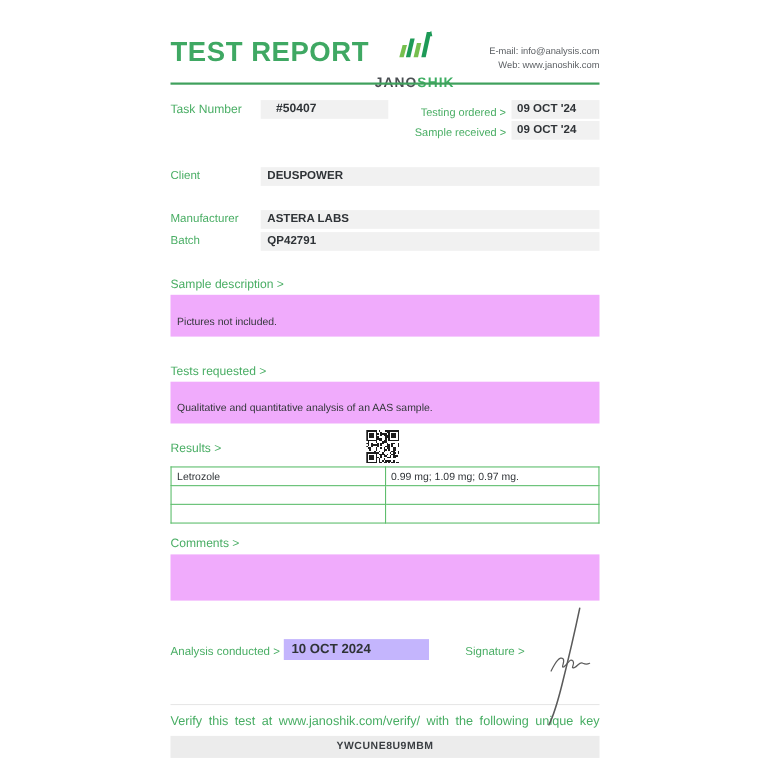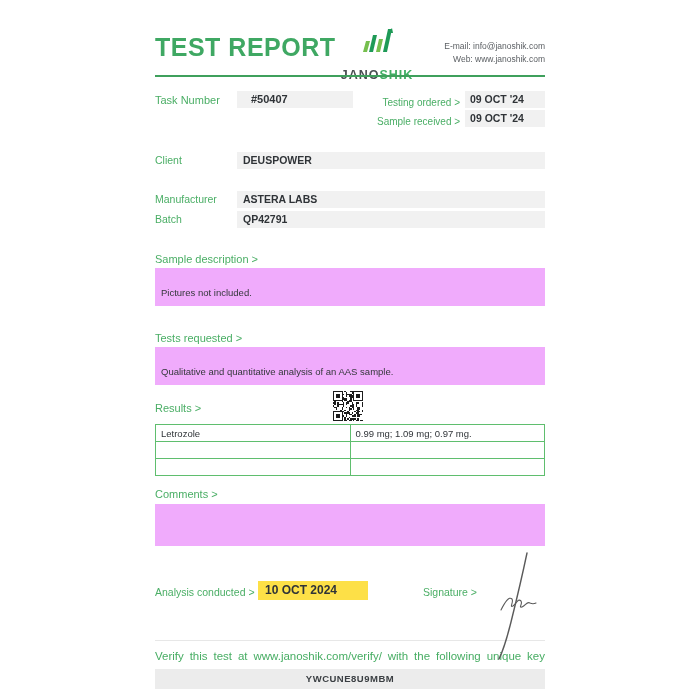--- a/index.html
+++ b/index.html
@@ -42,21 +42,21 @@
 
   
   .rs-h{top:402px;}
   .qr{position:absolute;left:178px;top:391px;width:30px;height:30px;}
   .rtable{position:absolute;left:0;top:424px;width:100%;border-collapse:collapse;border-radius:21px;}
   .rtable td{border:1px solid #5fbe6e;height:16px;font-size:9.5px;color:#2f3337;padding:0 5px;}
   .rtable td.c0{width:50%;}
 
   
   .an-lbl{position:absolute;left:0;top:586px;font-size:10.5px;color:#4aae65;white-space:nowrap;}
-  .an-box{position:absolute;left:103px;top:581px;width:110px;height:19px;background:#fde047;
+  .an-box{position:absolute;left:103px;top:581px;width:132px;height:19px;background:#c4b5fd;
           font-size:12px;font-weight:700;line-height:19px;padding-left:7px;box-sizing:border-box;}
   .sig-lbl{position:absolute;left:268px;top:586px;font-size:10.5px;color:#4aae65;white-space:nowrap;}
   .sig{position:absolute;left:328px;top:550px;z-index:2;}
   .divider{position:absolute;left:0;top:640px;width:100%;height:1px;background:#e7e7e7;}
   .verify{position:absolute;left:0;top:650px;width:100%;font-size:11.5px;color:#47ad63;
           text-align:justify;text-align-last:justify;}
   .keybox{position:absolute;left:0;top:669px;width:100%;height:20px;background:#ececec;
           text-align:center;font-size:9.5px;font-weight:700;color:#3a3e42;line-height:20px;letter-spacing:.5px;}
 </style>
 </head>
@@ -72,21 +72,21 @@
         <path d="M14,25 L18,25 L22,8 L18,8 Z" fill="#1e9a57"></path>
         <path d="M21,25 L25,25 L28,12 L24,12 Z" fill="#76bf4e"></path>
         <path d="M28,25 L32,25 L37,2 L33,2 Z" fill="#1e9a57"></path>
         <path d="M33,6 L37,1 L38,6 Z" fill="#1e9a57"></path>
       </svg>
       <div class="logo-text">
         <span class="p1">JANO</span><span class="p2">SHIK</span>
       </div>
     </div>
     <div class="contact">
-      <div>E-mail: info@janoshik.com</div>
+      <div>E-mail: info@analysis.com</div>
       <div>Web: www.janoshik.com</div>
     </div>
     <div class="rule"></div>
 
     <div class="task-label">Task Number</div>
     <div class="task-box">#50407</div>
     <div class="t-row r1">
       <span class="lbl">Testing ordered &gt;</span>
       <span class="val">09 OCT '24</span>
     </div>

